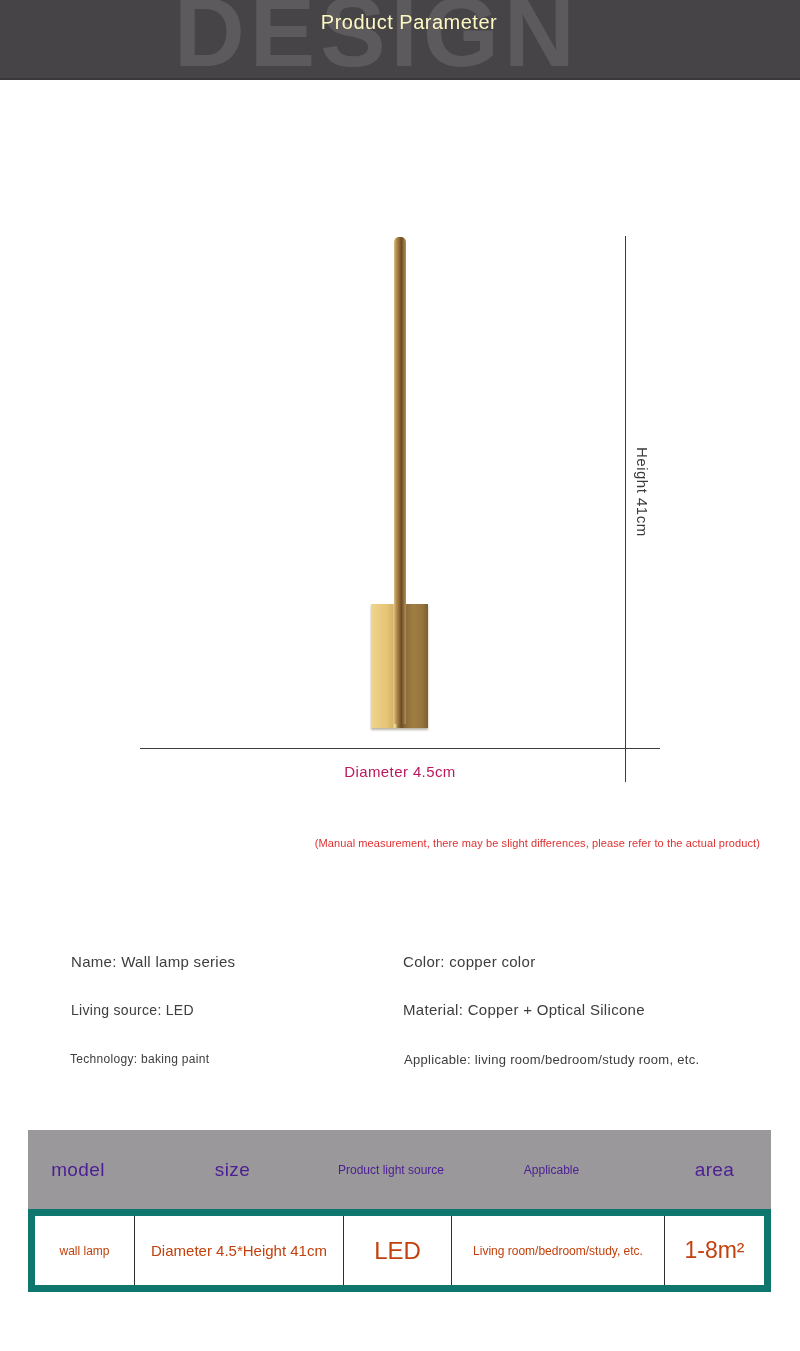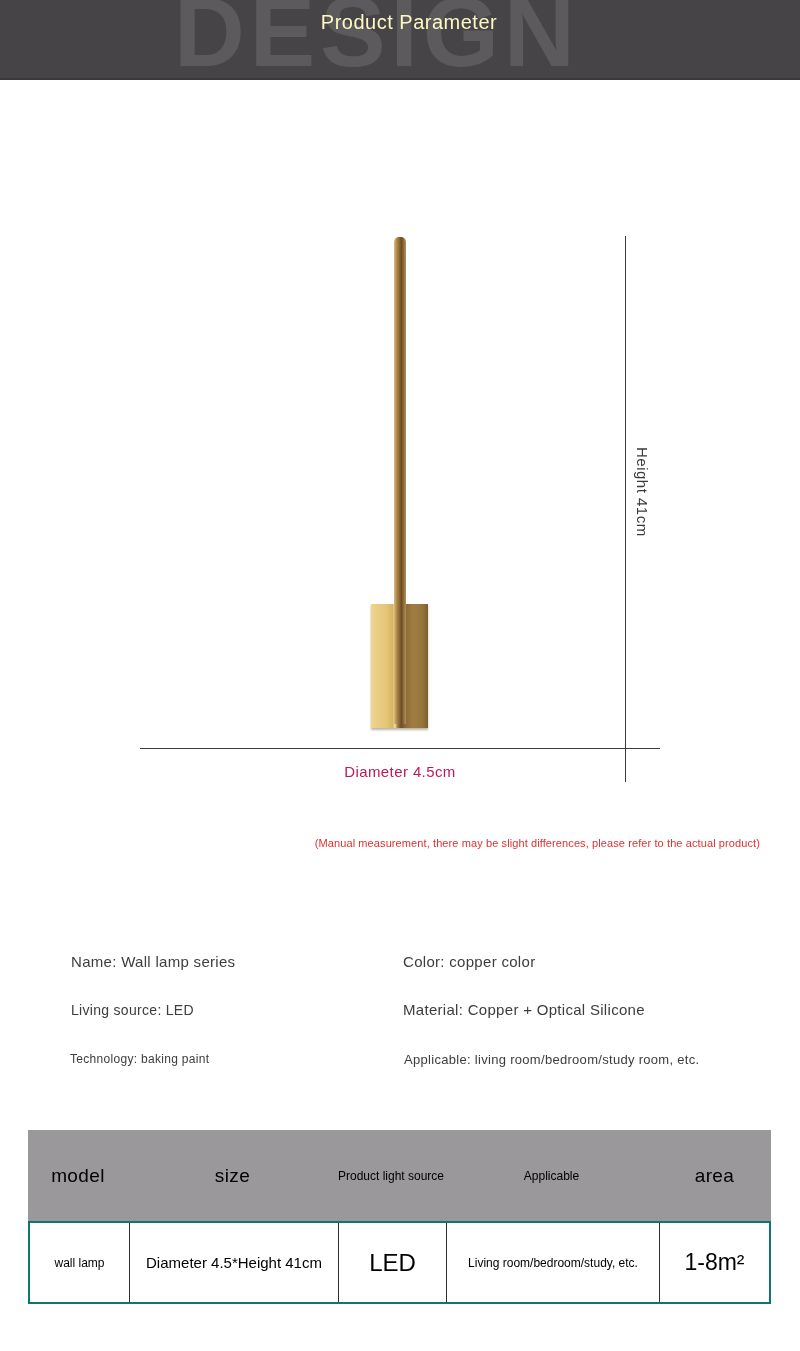--- a/index.html
+++ b/index.html
@@ -61,27 +61,27 @@
   .spec-l1{left:71px;top:953px;font-size:15px;}
   .spec-l2{left:71px;top:1002px;font-size:14px;}
   .spec-l3{left:70px;top:1052px;font-size:12px;}
   .spec-r1{left:403px;top:953px;font-size:15px;}
   .spec-r2{left:403px;top:1001px;font-size:15px;}
   .spec-r3{left:404px;top:1052px;font-size:13px;}
 
   
   .param-table{left:28px;top:1130px;width:743px;}
   .t-head{
-    display:flex;height:91px;background:#9a989a;color:#000000;
+    display:flex;height:79px;background:#9a989a;color:#4c1d95;
     align-items:center;
   }
   .t-head .cell{display:flex;align-items:center;justify-content:center;height:100%;}
   .t-body{
-    display:flex;height:83px;background:#ffffff;color:#000000;
-    border:2px solid #0f766e;box-sizing:border-box;
+    display:flex;height:83px;background:#ffffff;color:#c2410c;
+    border:7px solid #0f766e;box-sizing:border-box;
   }
   .t-body .cell{
     display:flex;align-items:center;justify-content:center;height:100%;
     border-right:1px solid #2f2f2f;box-sizing:border-box;text-align:center;
   }
   .t-body .cell:last-child{border-right:none;}
   .c0{width:100px;} .c1{width:209px;} .c2{width:108px;} .c3{width:213px;} .c4{width:113px;flex:1;}
   .h-big{font-size:19px;font-weight:500;letter-spacing:0.4px;}
   .h-small{font-size:12px;font-weight:500;}
   .b-small{font-size:12px;}

